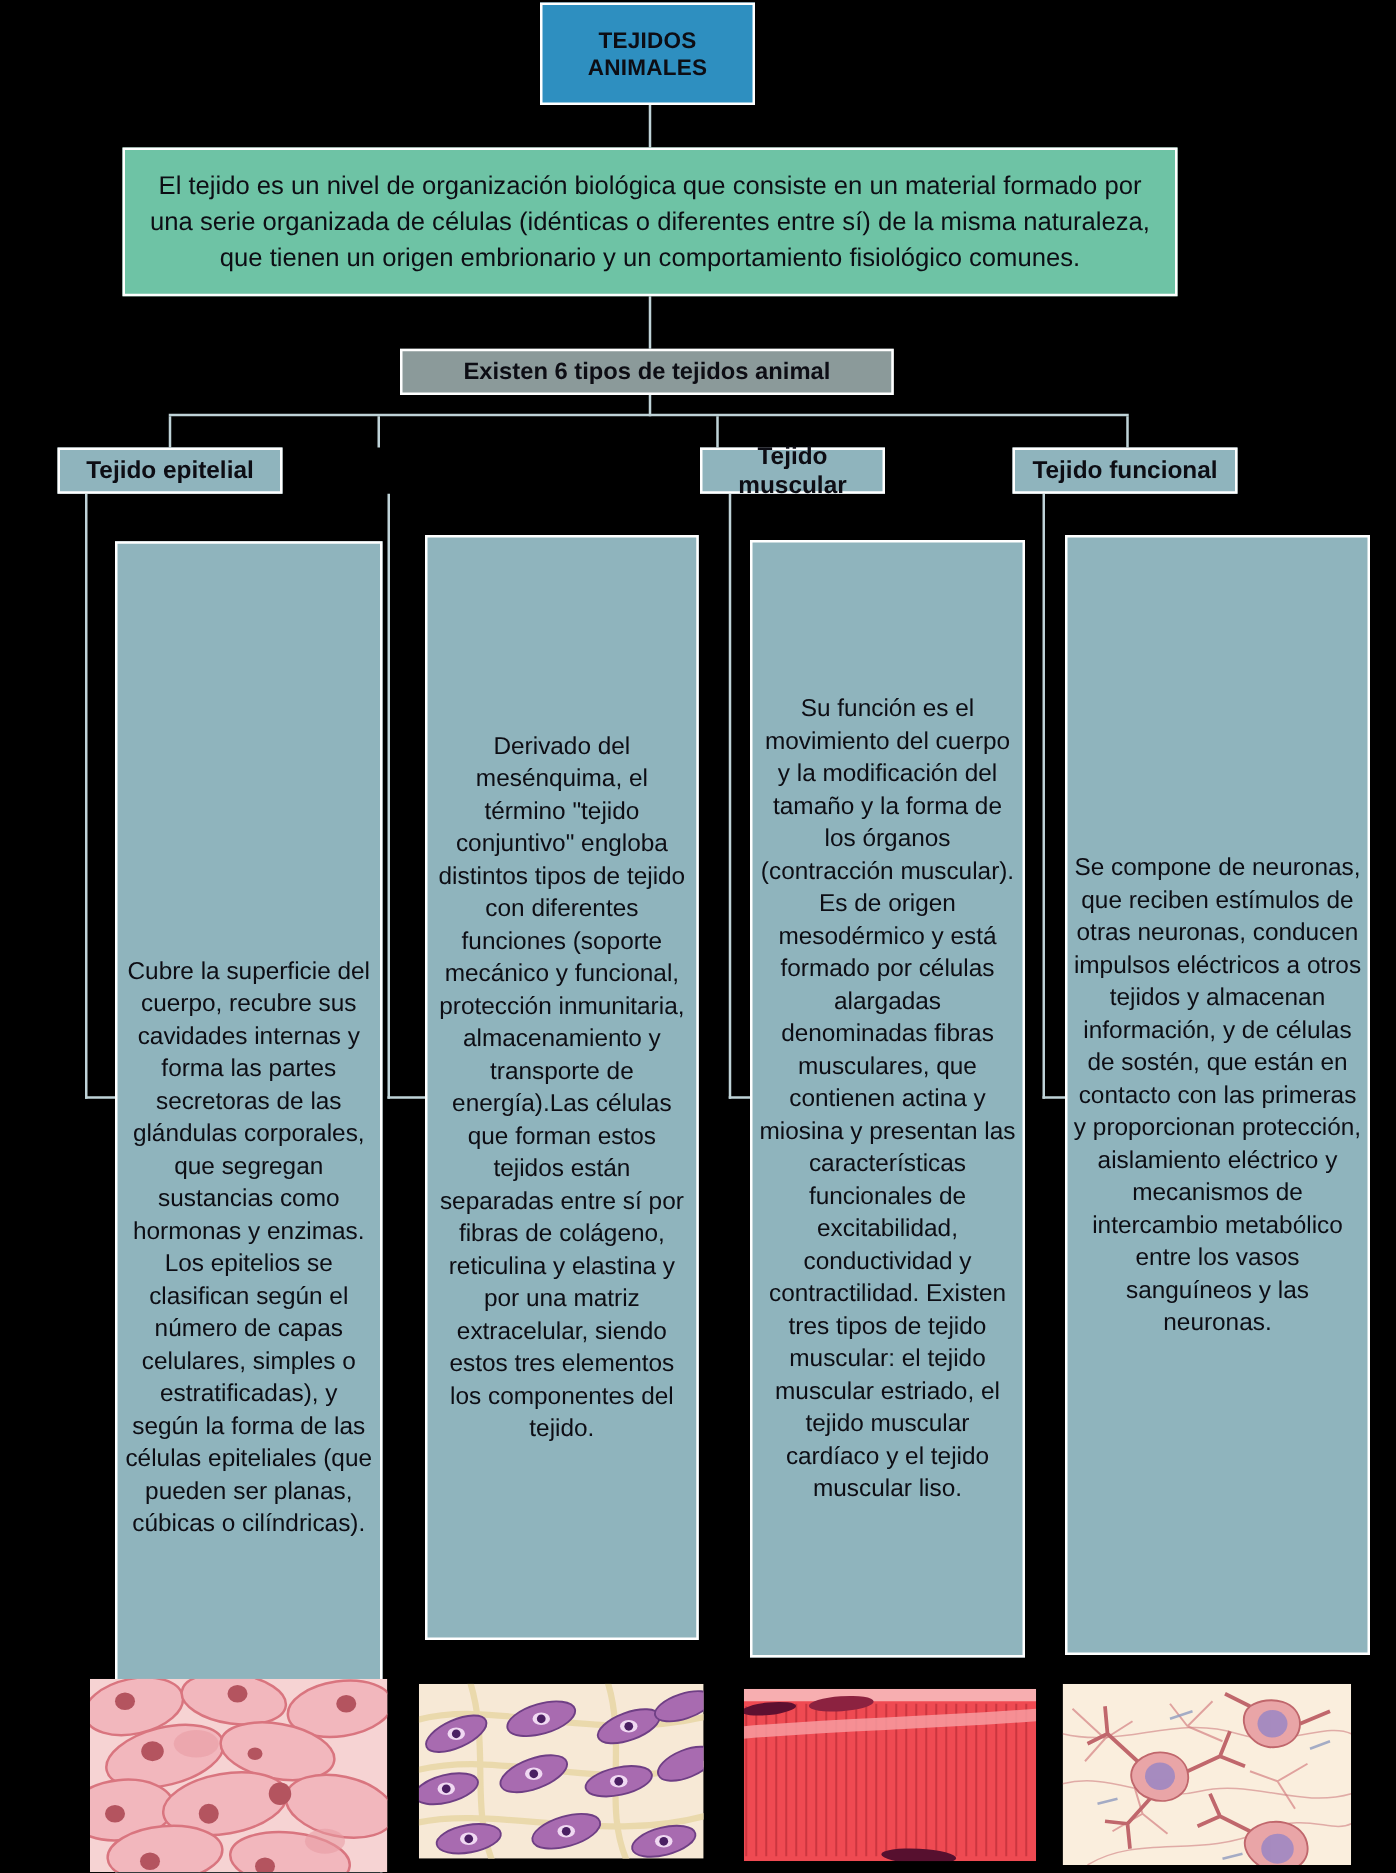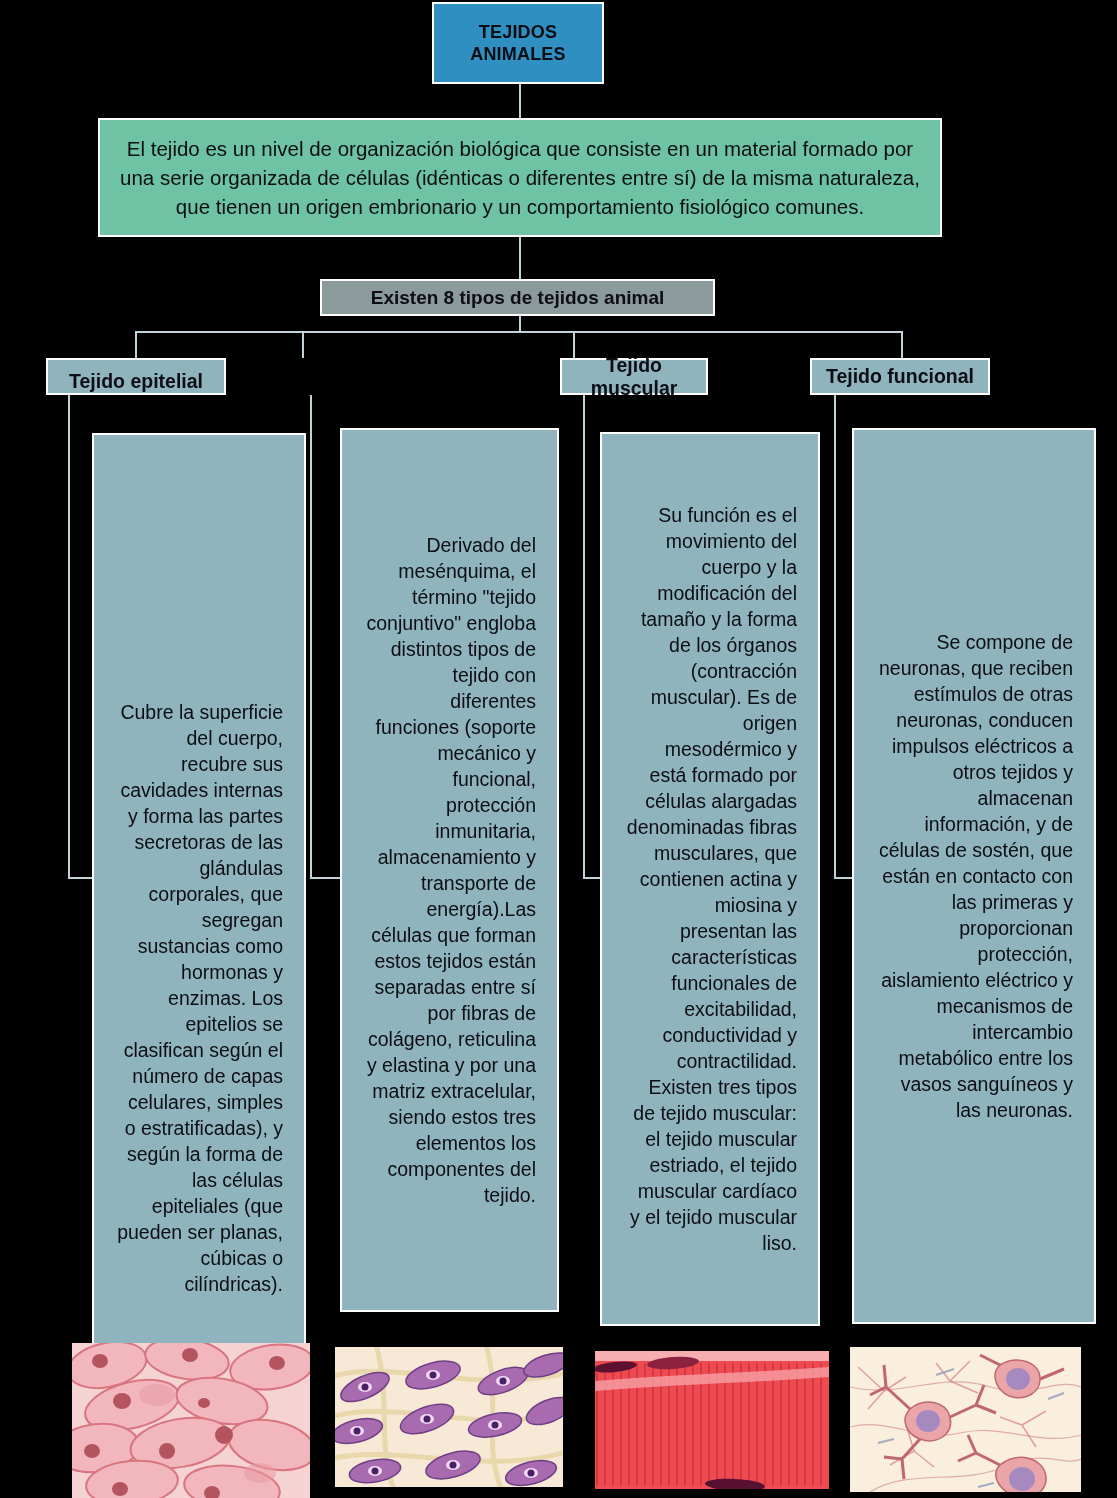--- a/index.html
+++ b/index.html
@@ -56,34 +56,33 @@
   }
 
   
   .cat-header {
     background: #8fb4bd;
     font-size: 19.5px;
     font-weight: bold;
     height: 37px;
     top: 358px;
   }
-  #cat-epitelial   { left: 46px;  width: 180px; align-items: flex-end; }
+  #cat-epitelial   { left: 46px;  width: 180px; }
   #cat-conjuntivo  { left: 284px; width: 238px; }
   #cat-muscular    { left: 560px; width: 148px; }
   #cat-nervioso    { left: 810px; width: 180px; }
 
   
   .content-box {
     background: #8fb4bd;
     font-size: 19.5px;
     line-height: 1.335;
-    padding: 6px 21px;
+    padding: 6px 5px;
     overflow: hidden;
     align-items: center;
-    text-align: right;
   }
   #body-epitelial  { left: 92px;  top: 433px; width: 214px; height: 1130px; }
   #body-conjuntivo { left: 340px; top: 428px; width: 219px; height: 884px; }
   #body-muscular   { left: 600px; top: 432px; width: 220px; height: 894px; }
   #body-nervioso   { left: 852px; top: 428px; width: 244px; height: 896px; }
 
   
   .conn { position: absolute; background: #bfd3d8; }
 
   
@@ -152,21 +151,21 @@
   </div>
 
   <div class="box" id="title-box">
     <div>
       <div>TEJIDOS</div>
       <div>ANIMALES</div>
     </div>
   </div>
 
   <div class="box" id="types-box">
-    <span>Existen 8 tipos de tejidos animal</span>
+    <span>Existen 6 tipos de tejidos animal</span>
   </div>
 
   <div class="box cat-header" id="cat-epitelial">
     <span>Tejido epitelial</span>
   </div>
   <div class="box cat-header" id="cat-muscular">
     <span>Tejido muscular</span>
   </div>
   <div class="box cat-header" id="cat-nervioso">
     <span>Tejido funcional</span>

